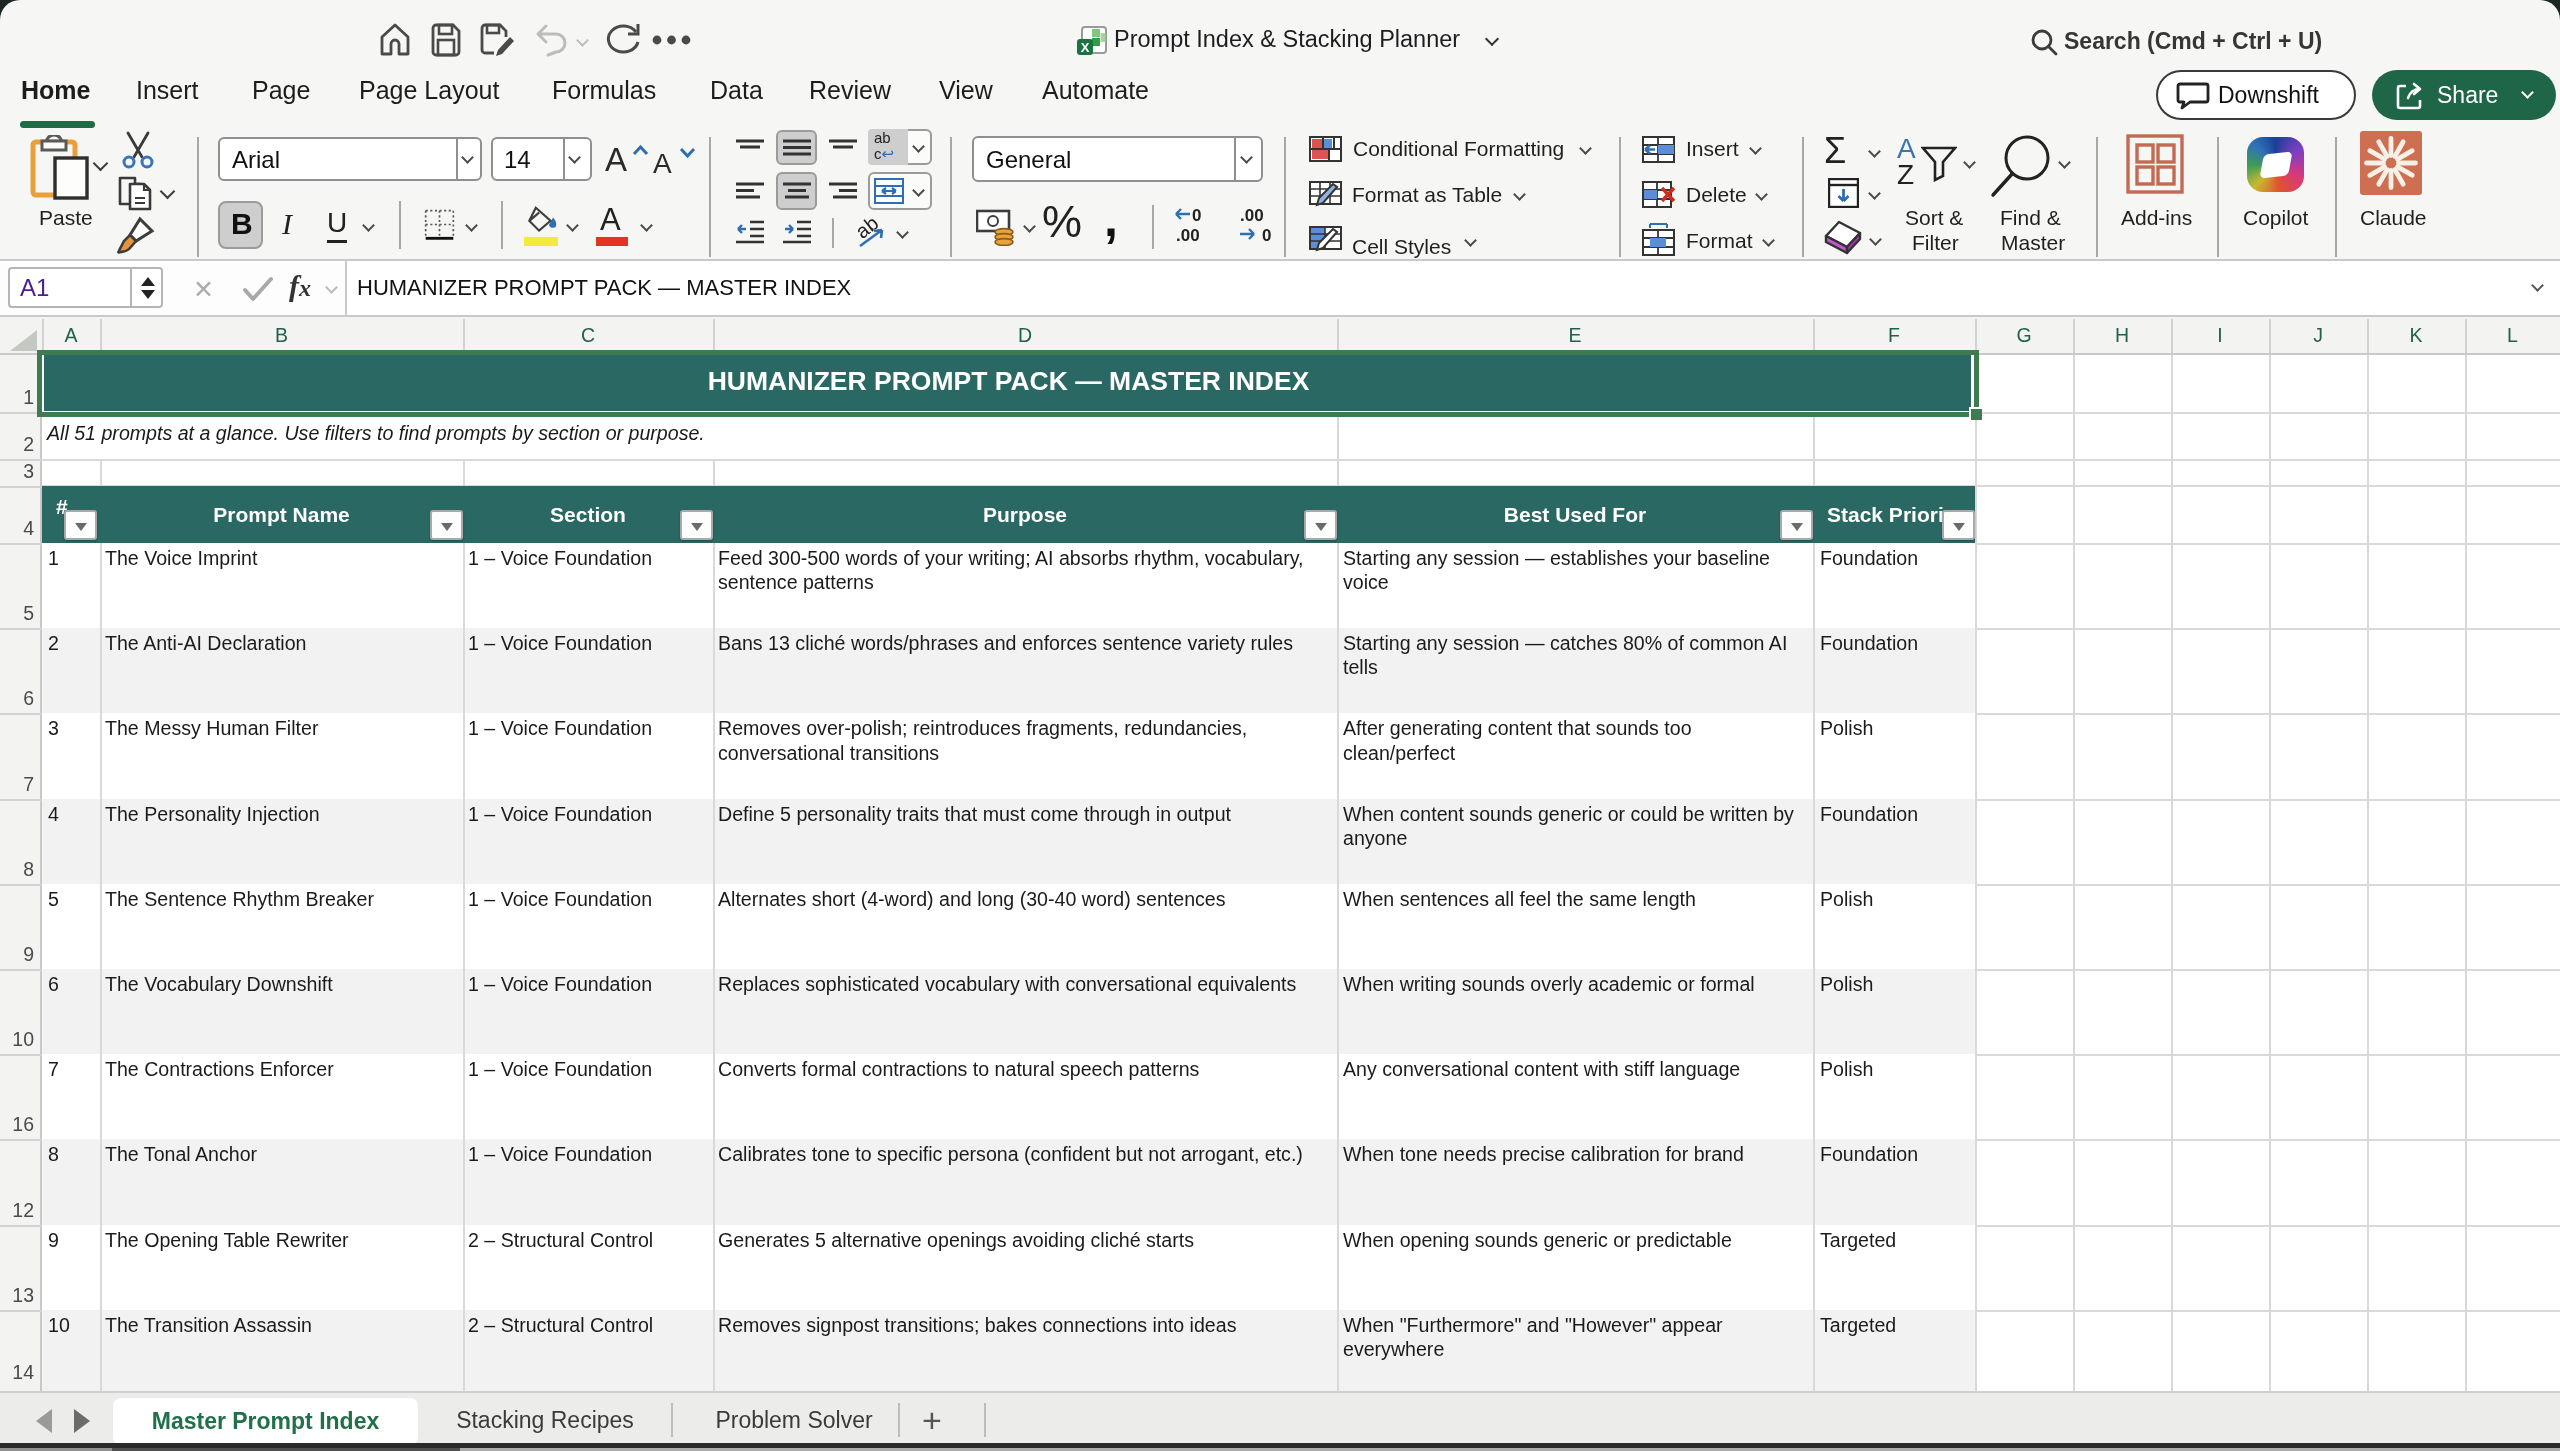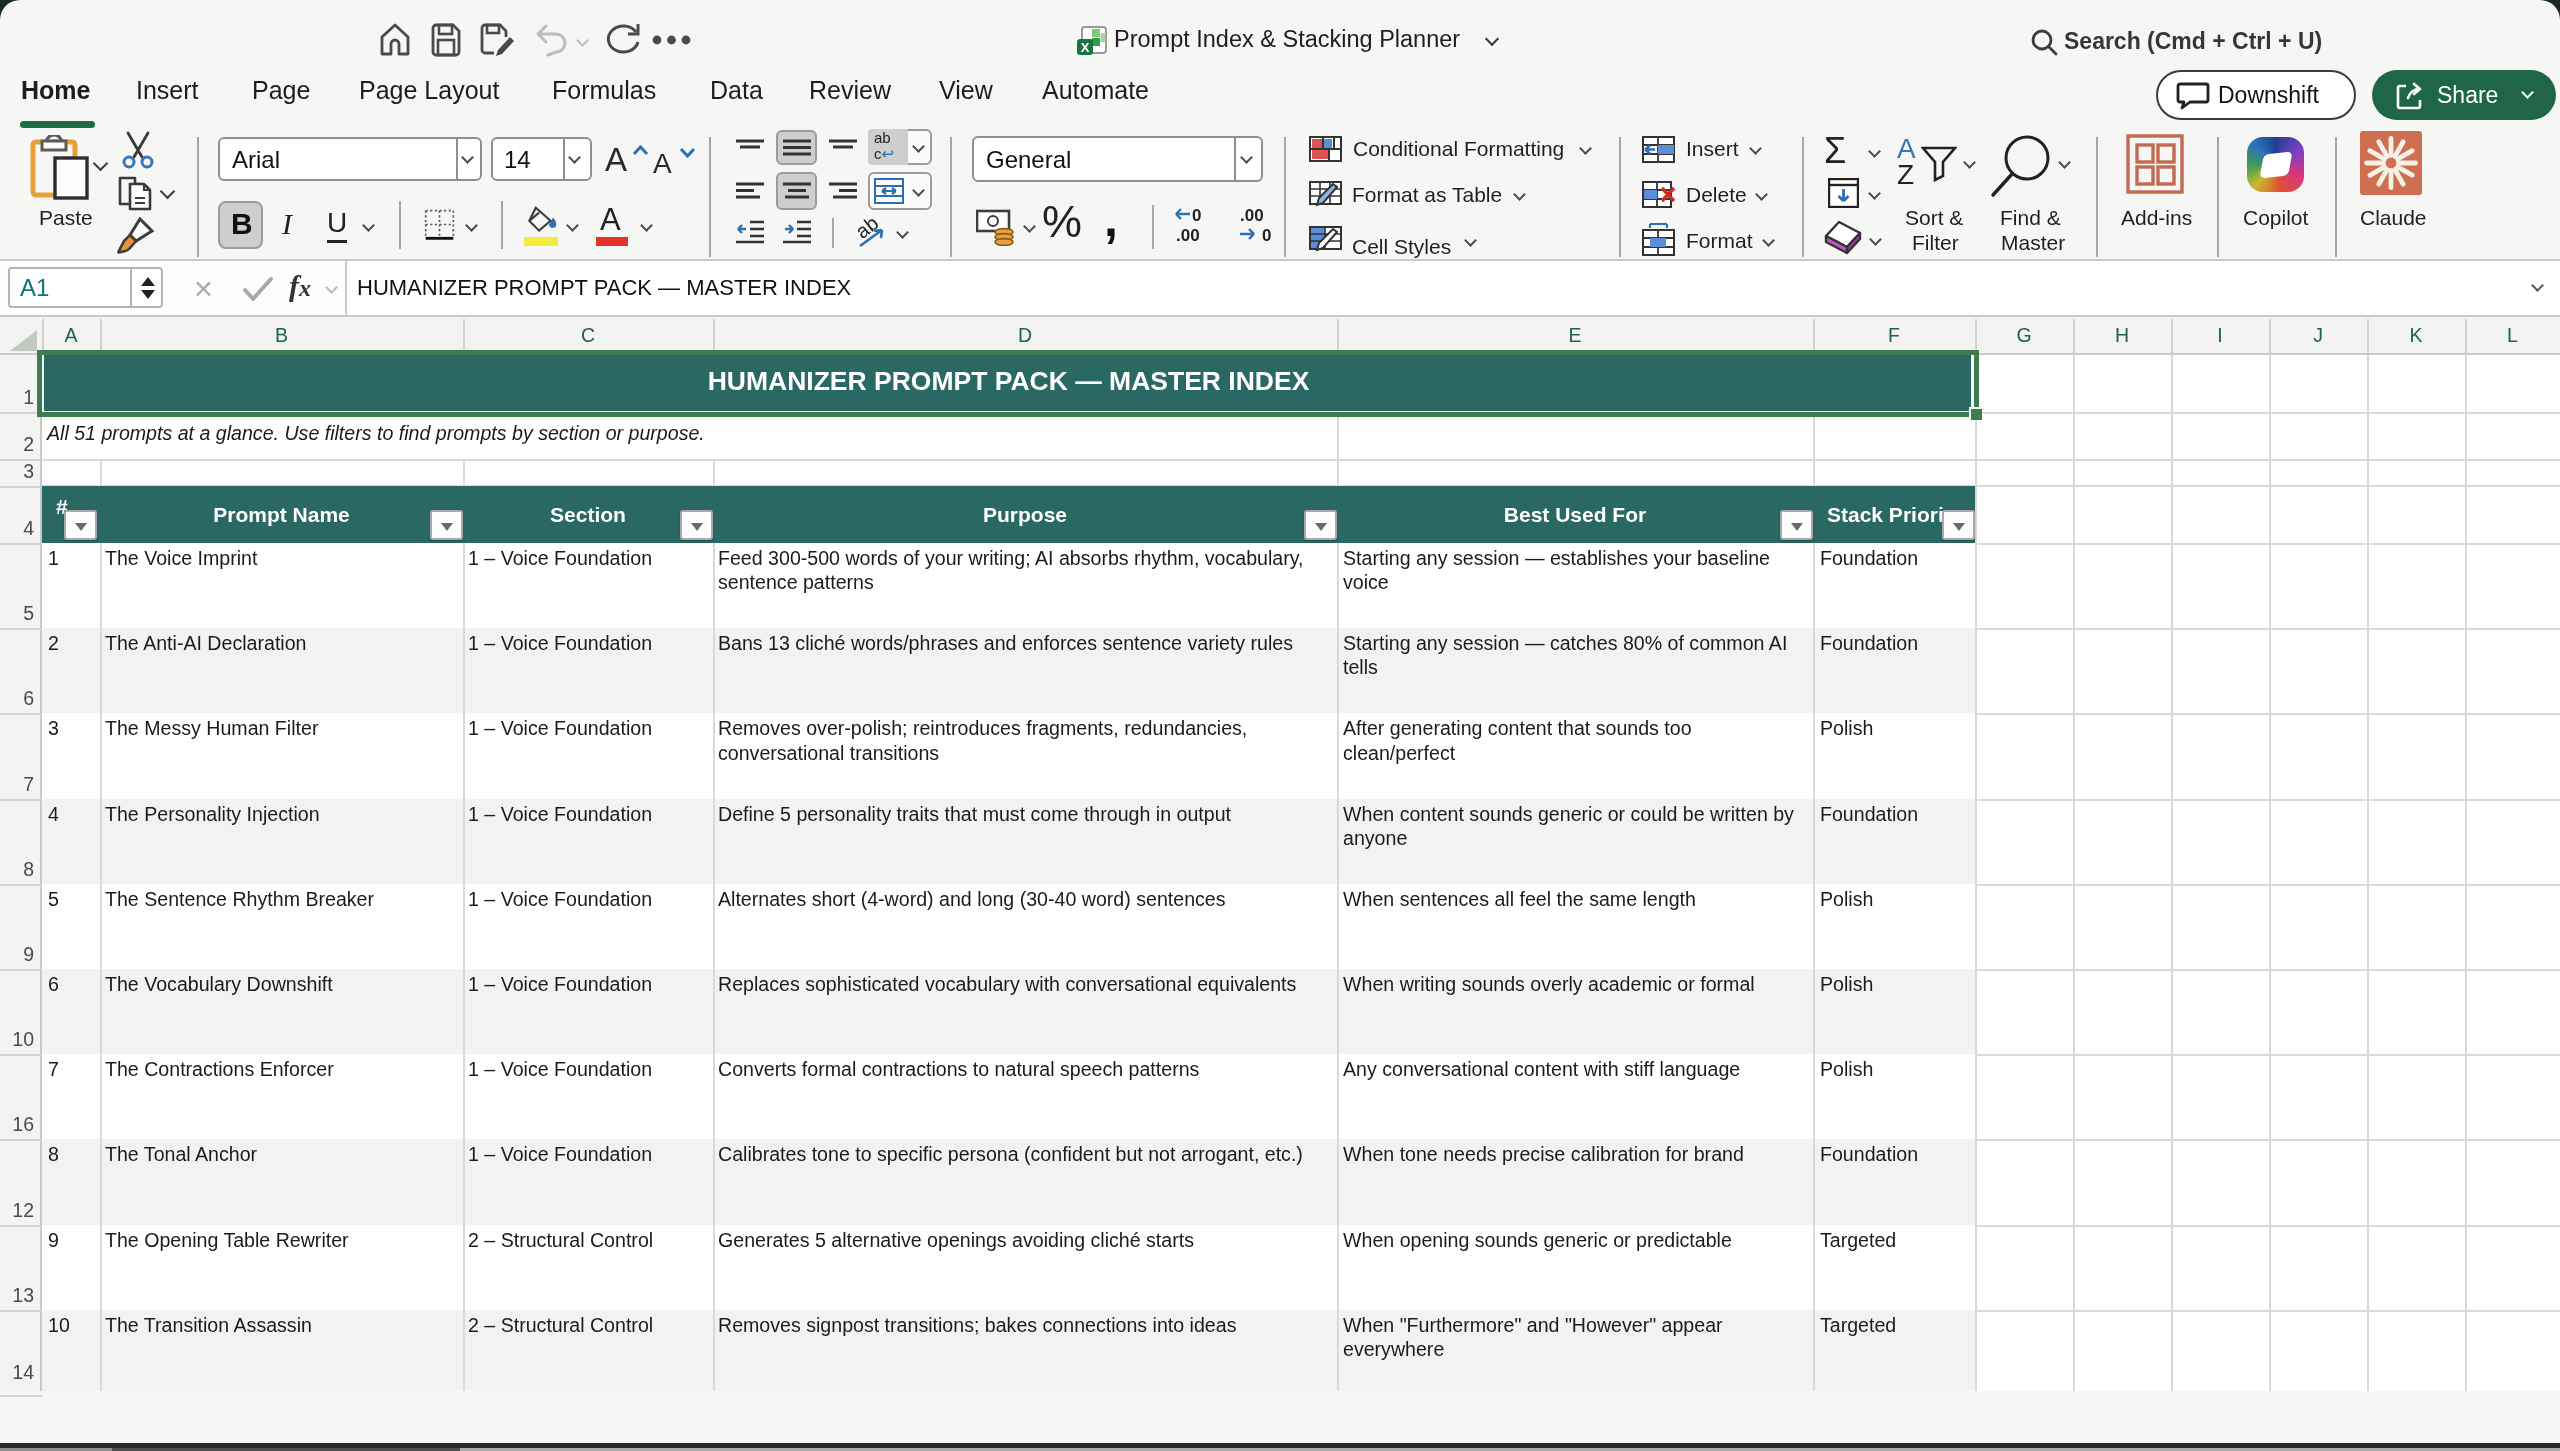--- a/index.html
+++ b/index.html
@@ -348,21 +348,21 @@
   <svg class="ab" style="left:2394px;top:80px" width="32" height="32" viewBox="0 0 32 32">
     <path d="M12 6 H6 a2 2 0 0 0 -2 2 V26 a2 2 0 0 0 2 2 H24 a2 2 0 0 0 2 -2 V20" fill="none" stroke="#fff" stroke-width="2.6"></path>
     <path d="M14 18 C16 12 20 9 26 9 M26 9 l-6 -5 M26 9 l-6 5" fill="none" stroke="#fff" stroke-width="2.6" stroke-linejoin="round" stroke-linecap="round"></path>
   </svg>
   <div class="ab" style="left:2437px;top:82px;font-size:23px;color:#fff;font-weight:500">Share</div>
   <div class="chevsm" style="left:2523px;top:88px;border-color:#fff"></div>
   <div class="ab" style="left:0;top:259px;width:2560px;height:2px;background:#c9c9c9"></div>
 
   <div id="fbar" class="ab" style="left:0;top:261px;width:2560px;height:55px;background:#fdfdfd">
     <div class="ab" style="left:8px;top:6px;width:155px;height:41px;background:#fff;border:2px solid #b5b5b5;border-radius:4px"></div>
-    <div class="ab" style="left:20px;top:13px;font-size:24px;color:#0f766e">A1</div>
+    <div class="ab" style="left:20px;top:13px;font-size:24px;color:#4c1d95">A1</div>
     <div class="ab" style="left:130px;top:6px;width:2px;height:41px;background:#b5b5b5"></div>
     <div class="ab" style="left:141px;top:16px;width:0;height:0;border-left:7px solid transparent;border-right:7px solid transparent;border-bottom:9px solid #222"></div>
     <div class="ab" style="left:141px;top:29px;width:0;height:0;border-left:7px solid transparent;border-right:7px solid transparent;border-top:9px solid #222"></div>
     <div class="ab" style="left:193px;top:14px;font-size:25px;color:#ababab">✕</div>
     <svg class="ab" style="left:243px;top:15px" width="30" height="26" viewBox="0 0 30 26">
         <path d="M2 14 L10 23 L28 3" stroke="#a9a9a9" stroke-width="4" fill="none" stroke-linecap="round" stroke-linejoin="round"></path>
       </svg>
     <div class="ab" style="left:289px;top:8px;font-size:30px;color:#333;font-family:'Liberation Serif',serif;font-style:italic;font-weight:bold">f<span style="font-size:24px">x</span></div>
     <div class="chevsm" style="left:327px;top:22px;border-color:#b9b9b9"></div>
     <div class="ab" style="left:345px;top:0;width:2215px;height:55px;background:#fff;border-left:2px solid #c9c9c9"></div>
@@ -541,17 +541,29 @@
 <div class="ab" style="left:0;top:798.6px;width:42px;height:2px;background:#d2d2d2"></div>
 <div class="ab" style="left:0;top:883.8px;width:42px;height:2px;background:#d2d2d2"></div>
 <div class="ab" style="left:0;top:969.0px;width:42px;height:2px;background:#d2d2d2"></div>
 <div class="ab" style="left:0;top:1054.2px;width:42px;height:2px;background:#d2d2d2"></div>
 <div class="ab" style="left:0;top:1139.4px;width:42px;height:2px;background:#d2d2d2"></div>
 <div class="ab" style="left:0;top:1224.6px;width:42px;height:2px;background:#d2d2d2"></div>
 <div class="ab" style="left:0;top:1309.8px;width:42px;height:2px;background:#d2d2d2"></div>
 <div class="ab" style="left:0;top:1395.0px;width:42px;height:2px;background:#d2d2d2"></div>
 </div>
 
+  <div id="tabbar" class="ab" style="left:0;top:1391px;width:2560px;height:52px;background:#ececeb;border-top:2px solid #cfcfcf">
+    <div class="ab" style="left:36px;top:16px;width:0;height:0;border-top:12px solid transparent;border-bottom:12px solid transparent;border-right:16px solid #9a9a9a"></div>
+    <div class="ab" style="left:74px;top:16px;width:0;height:0;border-top:12px solid transparent;border-bottom:12px solid transparent;border-left:16px solid #6b6b6b"></div>
+    <div class="ab" style="left:113px;top:5px;width:305px;height:47px;background:#fff;border-radius:8px"></div>
+    <div class="ab" style="left:113px;top:15px;width:305px;text-align:center;font-size:23px;font-weight:bold;color:#20714a">Master Prompt Index</div>
+    <div class="ab" style="left:430px;top:14px;width:230px;text-align:center;font-size:23px;color:#3a3a3a">Stacking Recipes</div>
+    <div class="ab" style="left:671px;top:10px;width:2px;height:34px;background:#bdbdbd"></div>
+    <div class="ab" style="left:688px;top:14px;width:212px;text-align:center;font-size:23px;color:#3a3a3a">Problem Solver</div>
+    <div class="ab" style="left:898px;top:10px;width:2px;height:34px;background:#bdbdbd"></div>
+    <div class="ab" style="left:922px;top:8px;font-size:34px;color:#555;font-weight:400">+</div>
+    <div class="ab" style="left:984px;top:10px;width:2px;height:34px;background:#bdbdbd"></div>
+  </div>
   <div class="ab" style="left:0;top:1443px;width:2560px;height:5px;background:#2a2a2a"></div>
   <div class="ab" style="left:0;top:1448px;width:112px;height:3px;background:#909090"></div>
   <div class="ab" style="left:112px;top:1448px;width:348px;height:3px;background:#4f4f4f"></div>
   <div class="ab" style="left:460px;top:1448px;width:2100px;height:3px;background:#ababab"></div>
 </div>
 
 </body></html>

